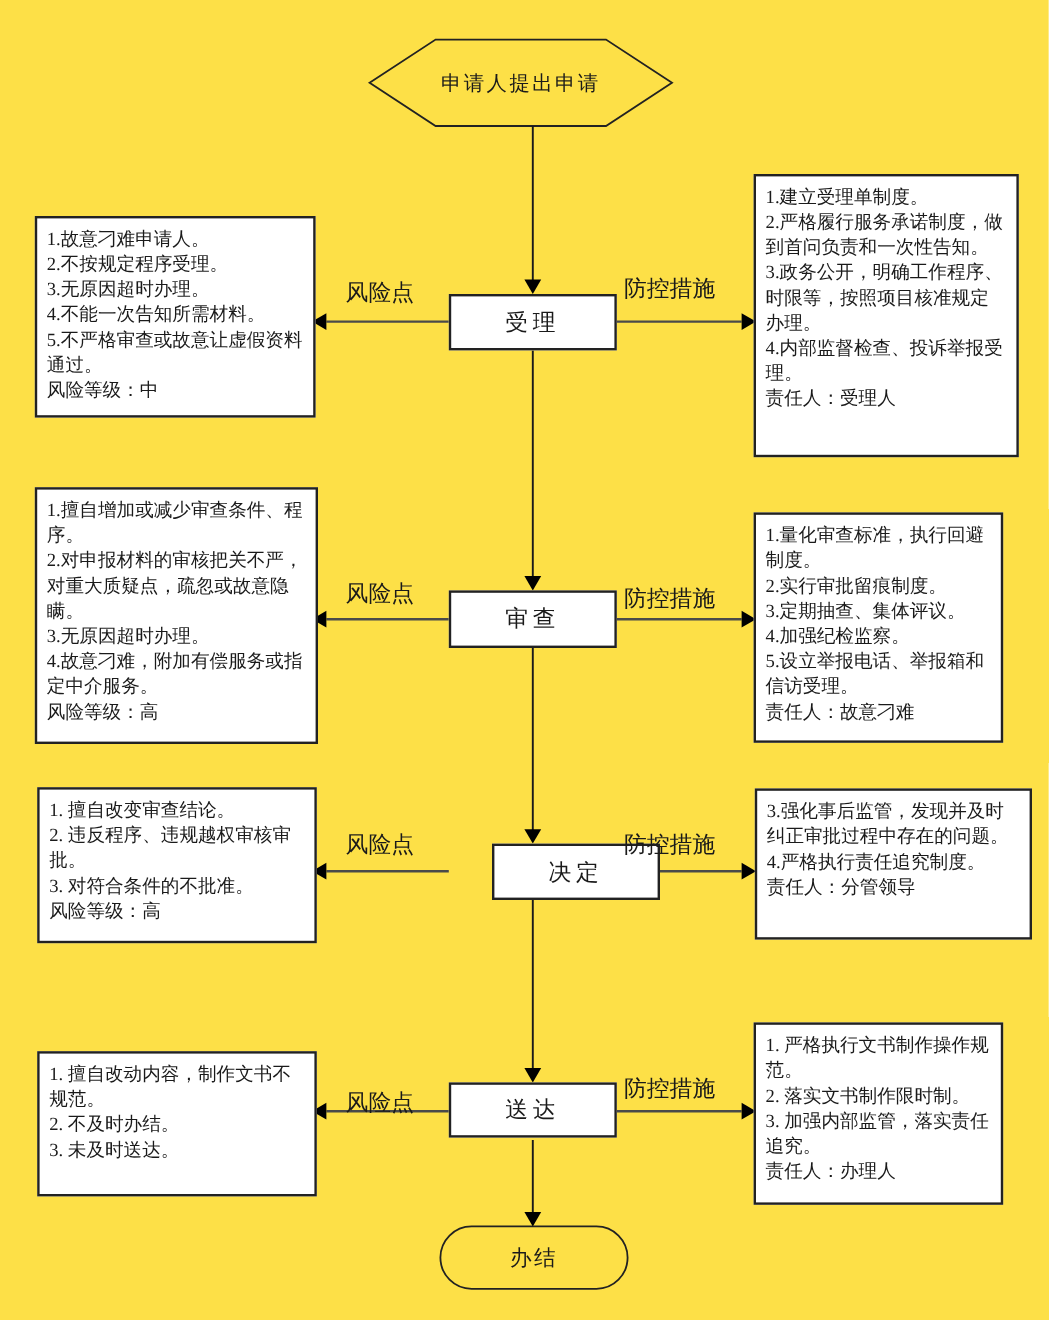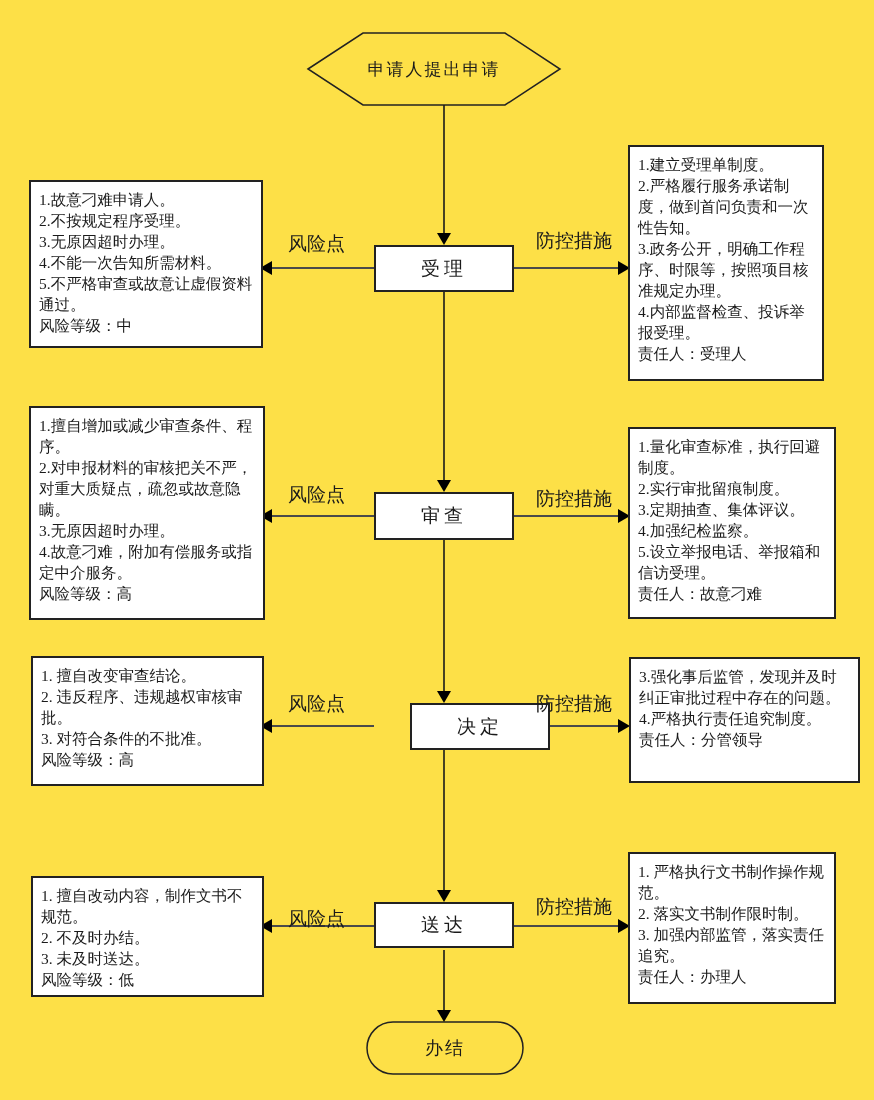--- a/index.html
+++ b/index.html
@@ -42,21 +42,21 @@
   .box-lines {
     display: block;
     white-space: pre-line;
   }
   .flow-label {
     position: absolute;
     font-size: 19px;
     white-space: nowrap;
   }
   .risk-label  { left: 288px; width: 80px; }
-  .measure-label { left: 520px; width: 120px; text-align: left; margin-left: 16px; }
+  .measure-label { left: 520px; width: 120px; text-align: left; }
   .shape-text {
     position: absolute;
     display: flex;
     align-items: center;
     justify-content: center;
     font-size: 18px;
     letter-spacing: 2px;
   }
 </style>
 </head>
@@ -111,21 +111,21 @@
   <div class="flow-label risk-label" style="top:231px;">风险点</div>
   <div class="flow-label measure-label" style="top:228px;">防控措施</div>
   <div class="side-box" style="left:29px; top:180px; width:234px; height:168px;">
     <span class="box-lines">1.故意刁难申请人。
 2.不按规定程序受理。
 3.无原因超时办理。
 4.不能一次告知所需材料。
 5.不严格审查或故意让虚假资料通过。</span>
     <span class="box-lines">风险等级：中</span>
   </div>
-  <div class="side-box" style="left:628px; top:145px; width:196px; height:236px;">
+  <div class="side-box" style="left:628px; top:145px; width:221px; height:236px;">
     <span class="box-lines">1.建立受理单制度。
 2.严格履行服务承诺制度，做到首问负责和一次性告知。
 3.政务公开，明确工作程序、时限等，按照项目核准规定办理。
 4.内部监督检查、投诉举报受理。</span>
     <span class="box-lines">责任人：受理人</span>
   </div>
 
   <div class="center-box" style="top:492px; height:48px;">
     <span>审查</span>
   </div>
@@ -166,21 +166,20 @@
 
   <div class="center-box" style="top:902px; height:46px;">
     <span>送达</span>
   </div>
   <div class="flow-label risk-label" style="top:906px;">风险点</div>
   <div class="flow-label measure-label" style="top:894px;">防控措施</div>
   <div class="side-box" style="left:31px; top:876px; width:233px; height:121px;">
     <span class="box-lines">1. 擅自改动内容，制作文书不规范。
 2. 不及时办结。
 3. 未及时送达。</span>
-    <span class="box-lines">风险等级：低</span>
   </div>
   <div class="side-box" style="left:628px; top:852px; width:208px; height:152px;">
     <span class="box-lines">1. 严格执行文书制作操作规范。
 2. 落实文书制作限时制。
 3. 加强内部监管，落实责任追究。</span>
     <span class="box-lines">责任人：办理人</span>
   </div>
 
 </div>
 

